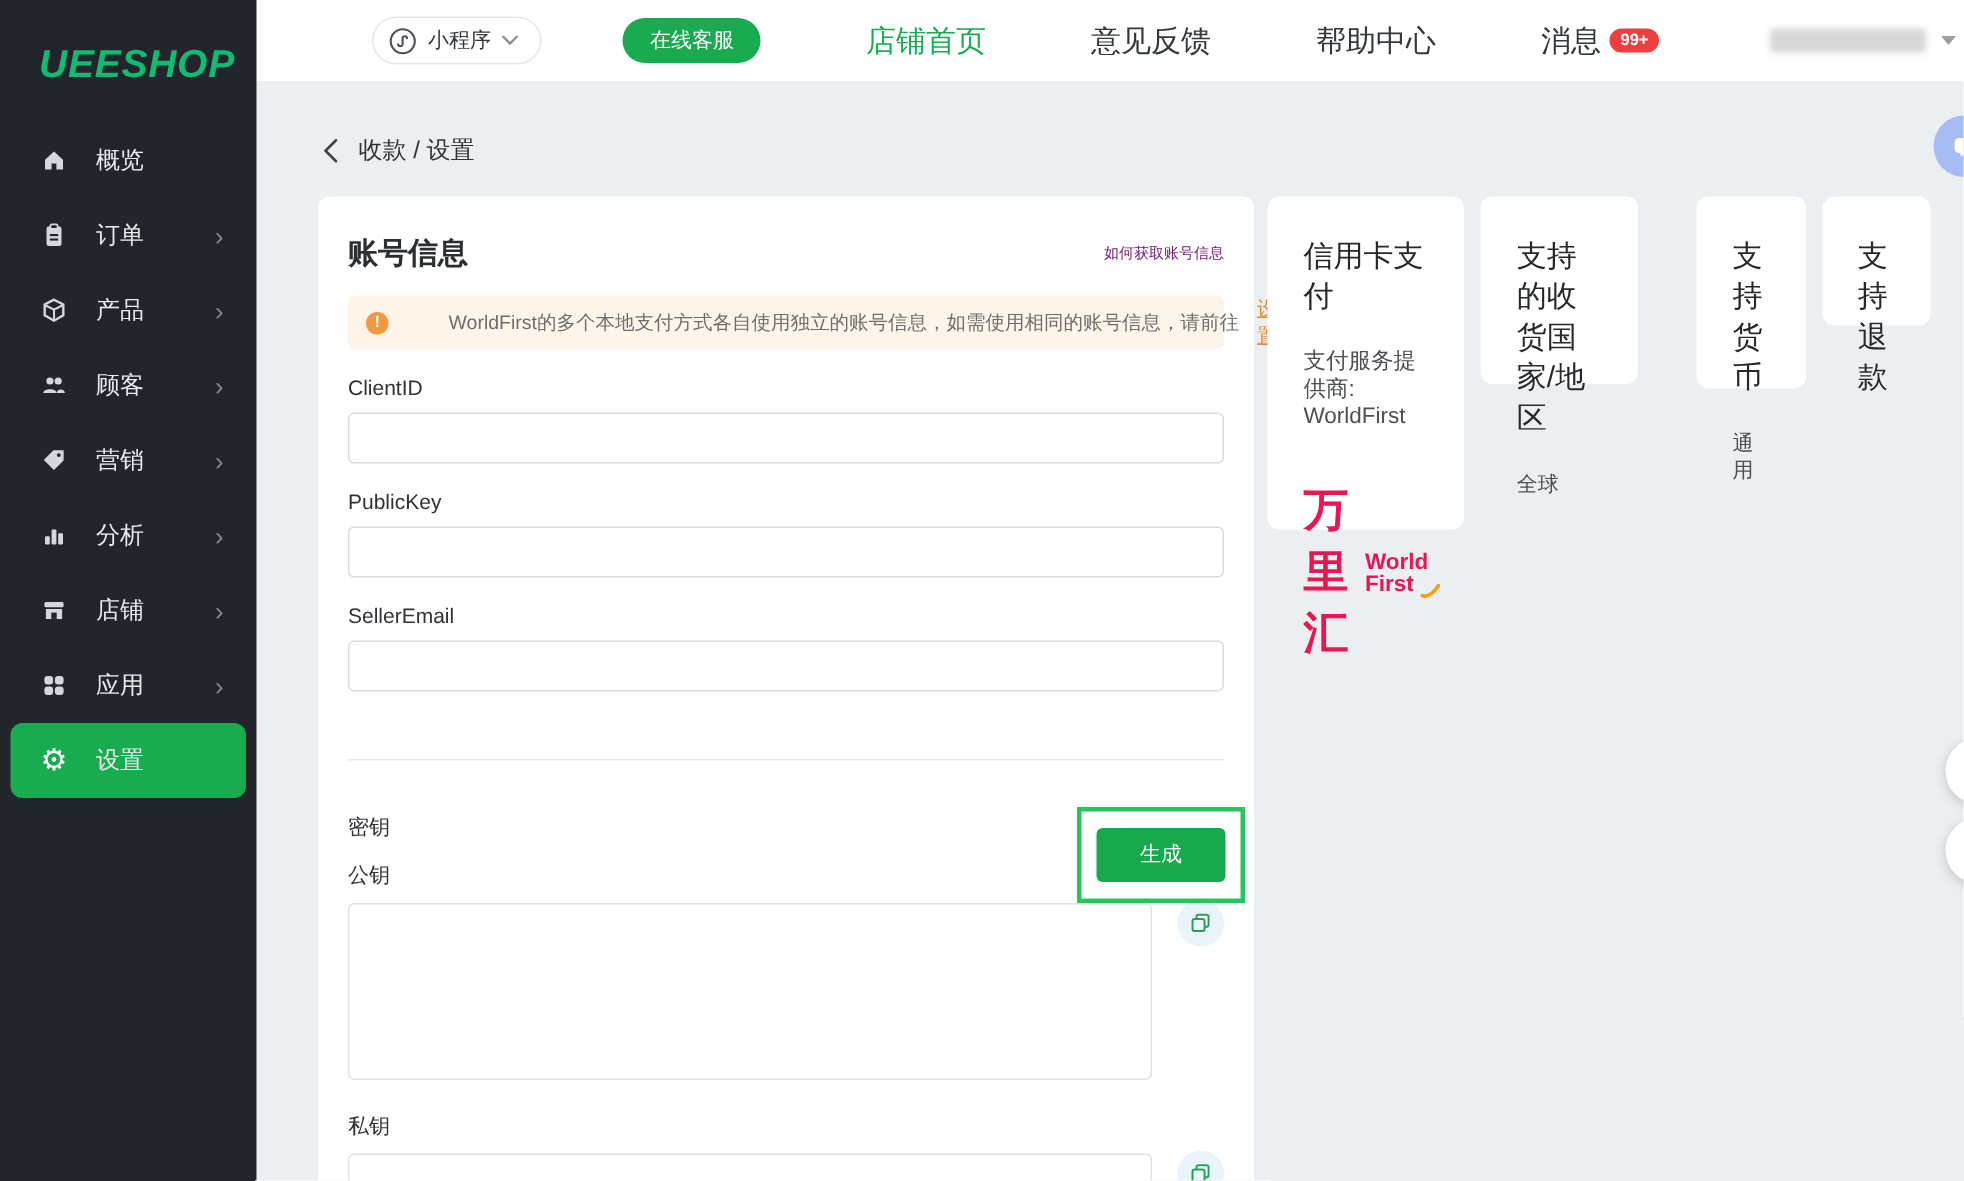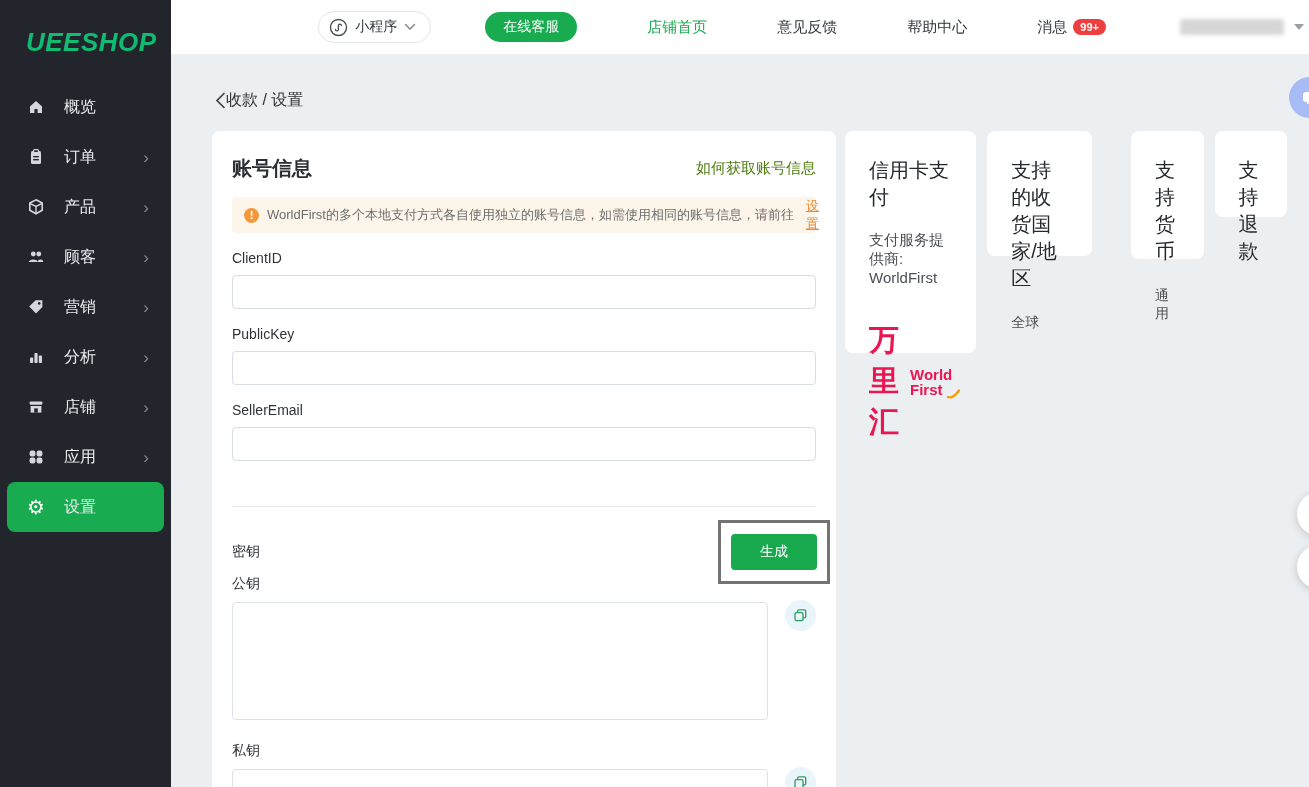--- a/index.html
+++ b/index.html
@@ -16,52 +16,52 @@
   .nav-item .chev { margin-left:auto; margin-right:22px; color:#858a93; font-size:17px; line-height:1; }
   .nav-item.active { background:#18ab50; border-radius:8px; margin:0 7px; padding-left:19px; }
   .gear-glyph { color:#fff; font-size:20px; line-height:1; }
 
   
   .header { position:absolute; left:182px; top:0; width:1138px; height:54px; background:#fff; display:flex; align-items:center; z-index:5;gap:40px; }
   .header .spacer { flex:1; }
   .pill { display:flex; align-items:center; gap:7px; border:1px solid #e3e6ea; border-radius:17px; height:32px; padding:0 14px 0 10px; background:#fff; cursor:pointer; }
   .pill .txt { font-size:14px; color:#33383d; }
   .btn-green { background:#18ab50; color:#fff; border:none; border-radius:17px; height:30px; padding:0 18px; font-size:14px; margin-left:14px; cursor:pointer; }
-  .hlink { font-size:15px; color:#33383d; margin-left:30px; cursor:pointer; text-decoration:none;text-align:center; }
+  .hlink { font-size:20px; color:#33383d; margin-left:30px; cursor:pointer; text-decoration:none;text-align:center; }
   .hlink.green { color:#1bab52; }
   .msg-wrap { display:flex; align-items:center; margin-left:30px; cursor:pointer; }
   .badge { background:#ee3f3f; color:#fff; font-size:11px; border-radius:10px; padding:2px 7px; margin-left:6px; font-weight:700; }
   .user { display:flex; align-items:center; margin-left:34px; margin-right:16px; cursor:pointer; }
   .user-blur { width:104px; height:16px; background:#d7d7d7; border-radius:2px; filter:blur(2px); }
   .caret { width:0; height:0; border-left:5px solid transparent; border-right:5px solid transparent; border-top:6px solid #9aa0a6; margin-left:10px; }
 
   
   .content { position:absolute; left:171px; top:54px; width:1138px; height:733px; background:#ecefF2; overflow:hidden; }
-  .breadcrumb { display:flex; align-items:center; gap:0; margin:36px 0 0 44px; color:#2f3338; font-size:16px; cursor:pointer; }
+  .breadcrumb { display:flex; align-items:center; gap:13px; margin:36px 0 0 44px; color:#2f3338; font-size:16px; cursor:pointer; }
   .cols { display:flex; gap:9px; margin:20px 22px 0 41px; align-items:flex-start; }
 
   .card { background:#fff; border-radius:8px; }
   .main-card { width:624px; min-height:720px; padding:24px 20px; }
 
   .sec-head { display:flex; justify-content:space-between; align-items:center; }
   .sec-title { font-size:20px; font-weight:700; color:#2b2f33; }
-  .sec-link { font-size:15px; color:#4d7c0f; cursor:pointer; text-decoration:none; }
+  .sec-link { font-size:10px; color:#701a75; cursor:pointer; text-decoration:none; }
 
   .warning { margin-top:15px; background:#fdf5e9; border-radius:4px; height:36px; display:flex; align-items:center; padding:0 12px; gap:8px; }
   .warn-ic { width:15px; height:15px; min-width:15px; background:#f2993f; border-radius:50%; color:#fff; font-size:11px; font-weight:700; display:flex; align-items:center; justify-content:center; }
-  .warn-txt { font-size:13px; color:#6e6e6e; white-space:nowrap; }
+  .warn-txt { font-size:13px; color:#6e6e6e; white-space:nowrap;margin-left:32px; }
   .warn-link { font-size:13px; color:#e98a33; text-decoration:underline; margin-left:4px; cursor:pointer; }
 
   .f-label { margin-top:17px; font-size:14px; color:#2f3338; }
   .f-input { margin-top:9px; width:100%; height:34px; border:1px solid #d8dde3; border-radius:4px; outline:none; padding:0 10px; font-size:14px; color:#333; background:#fff; }
 
   .divider { margin-top:45px; border-top:1px solid #e7eaee; }
 
   .key-block { position:relative; padding-top:36px; }
-  .annotation { position:absolute; top:13px; right:-14px; border:3px solid #737373; padding:11px 10px; background:transparent; }
+  .annotation { position:absolute; top:31px; right:-14px; border:3px solid #22c55e; padding:11px 10px; background:transparent; }
   .gen-btn { width:86px; height:36px; background:#18a94f; color:#fff; border:none; border-radius:4px; font-size:14px; cursor:pointer; }
   .pub-label { margin-top:14px; }
 
   .ta-row { display:flex; margin-top:9px; align-items:flex-start; }
   .ta { width:538px; height:118px; border:1px solid #dde2e8; border-radius:4px; resize:none; outline:none; padding:8px 10px; font-size:14px; font-family:inherit; background:#fff; }
   .copy-btn { width:31px; height:31px; border-radius:50%; background:#e9f4fb; border:none; margin-left:17px; margin-top:-2px; display:flex; align-items:center; justify-content:center; cursor:pointer; }
 
   
   .right-col { width:442px; display:flex; flex-direction:row; gap:11px; }
   .info-card { padding:26px 24px; }

